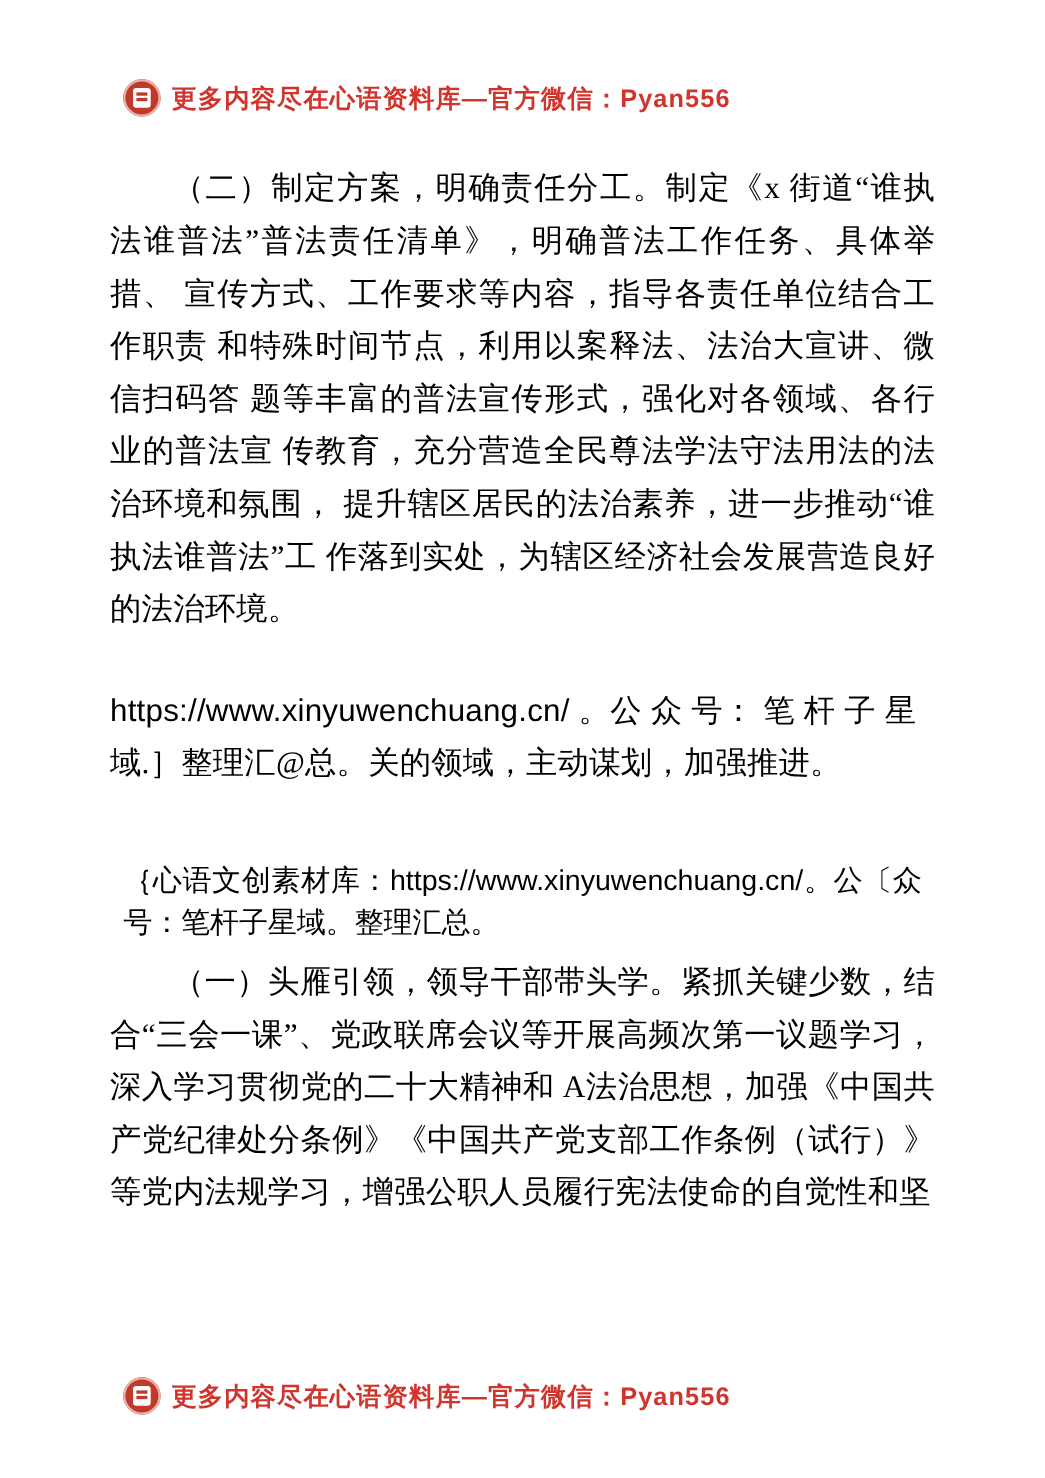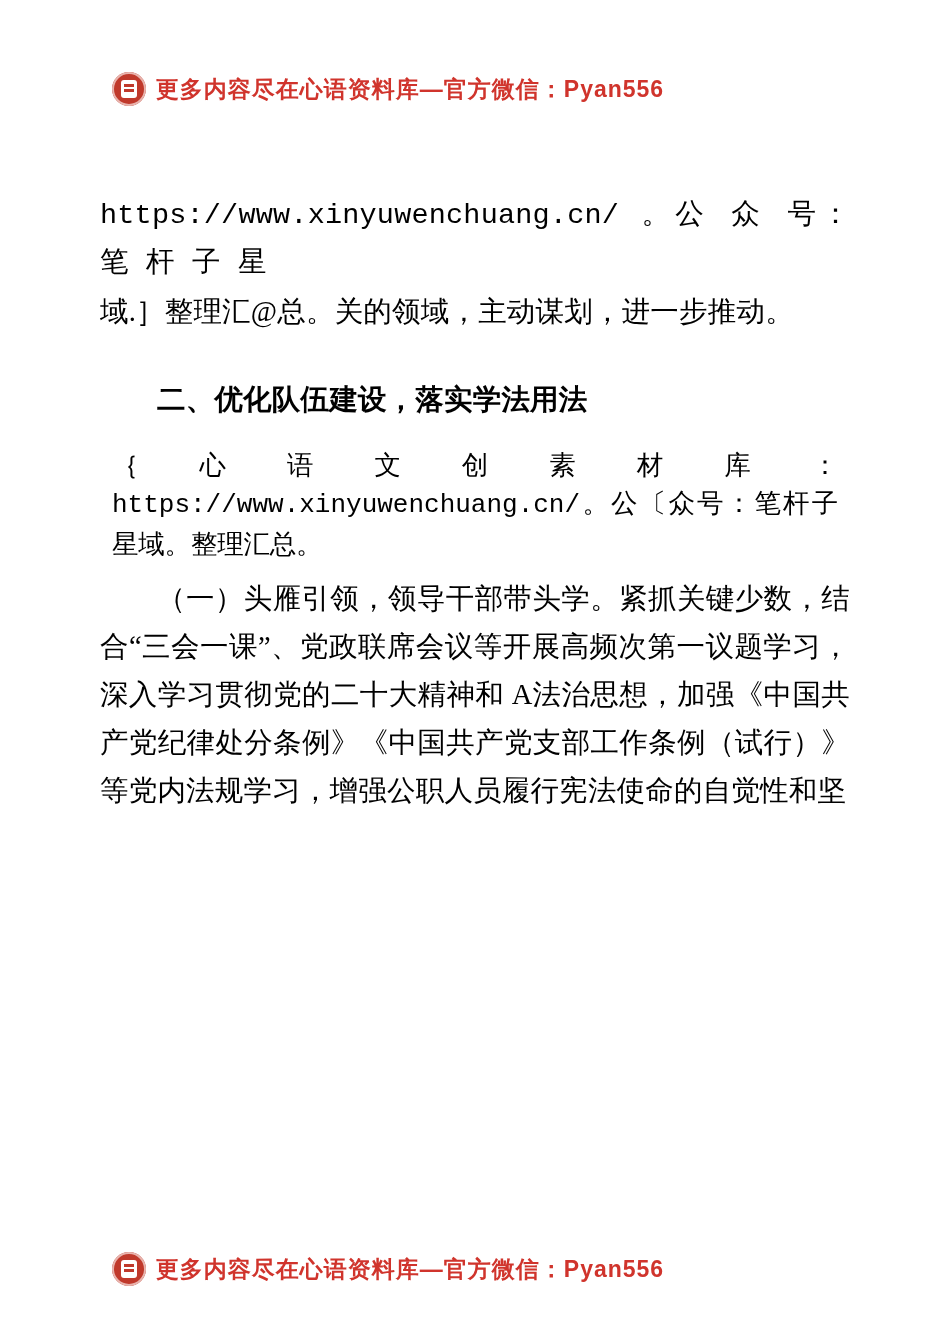--- a/index.html
+++ b/index.html
@@ -95,21 +95,21 @@
     letter-spacing: 0.2px;
   }
   p.indent {
     text-indent: 2em;
   }
   .gap-lg { height: 44px; }
   .gap-md { height: 40px; }
   .gap-sm { height: 10px; }
 
   .mono {
-    font-family: Liberation Mono, monospace;
+    font-family: Liberation Sans, sans-serif;
     font-size: 26px;
     letter-spacing: 0px;
   }
   .heading {
     font-weight: bold;
   }
   .insert-note {
     font-size: 26.5px;
     line-height: 1.45;
     margin: 12px;
@@ -122,29 +122,29 @@
 
 <div class="page">
 
   <div class="watermark watermark-top">
     <span class="wm-logo"></span>
     <span class="wm-text">更多内容尽在心语资料库—官方微信：Pyan556</span>
   </div>
 
   <div class="doc-body">
 
+    <p class="para indent">（二）制定方案，明确责任分工。制定《x 街道“谁执法谁普法”普法责任清单》，明确普法工作任务、具体举措、 宣传方式、工作要求等内容，指导各责任单位结合工作职责 和特殊时间节点，利用以案释法、法治大宣讲、微信扫码答 题等丰富的普法宣传形式，强化对各领域、各行业的普法宣 传教育，充分营造全民尊法学法守法用法的法治环境和氛围， 提升辖区居民的法治素养，进一步推动“谁执法谁普法”工 作落到实处，为辖区经济社会发展营造良好的法治环境。</p>
 
     <div class="gap-lg"></div>
 
     <p class="para mono">https://www.xinyuwenchuang.cn/ 。公 众 号： 笔 杆 子 星</p>
-    <p class="para">域.］整理汇@总。关的领域，主动谋划，进一步推动。</p>
+    <p class="para">域.］整理汇@总。关的领域，主动谋划，加强推进。</p>
 
     <div class="gap-md"></div>
 
-    <p class="para indent heading">二、优化队伍建设，落实学法用法</p>
 
     <div class="gap-sm"></div>
 
     <p class="insert-note"><span>｛心语文创素材库：</span><span class="mono">https://www.xinyuwenchuang.cn/</span><span>。公〔众号：笔杆子星域。整理汇总。</span></p>
 
     <p class="para indent">（一）头雁引领，领导干部带头学。紧抓关键少数，结 合“三会一课”、党政联席会议等开展高频次第一议题学习，深入学习贯彻党的二十大精神和 A法治思想，加强《中国共产党纪律处分条例》《中国共产党支部工作条例（试行）》等党内法规学习，增强公职人员履行宪法使命的自觉性和坚</p>
 
   </div>
 
   <div class="watermark watermark-bottom">

